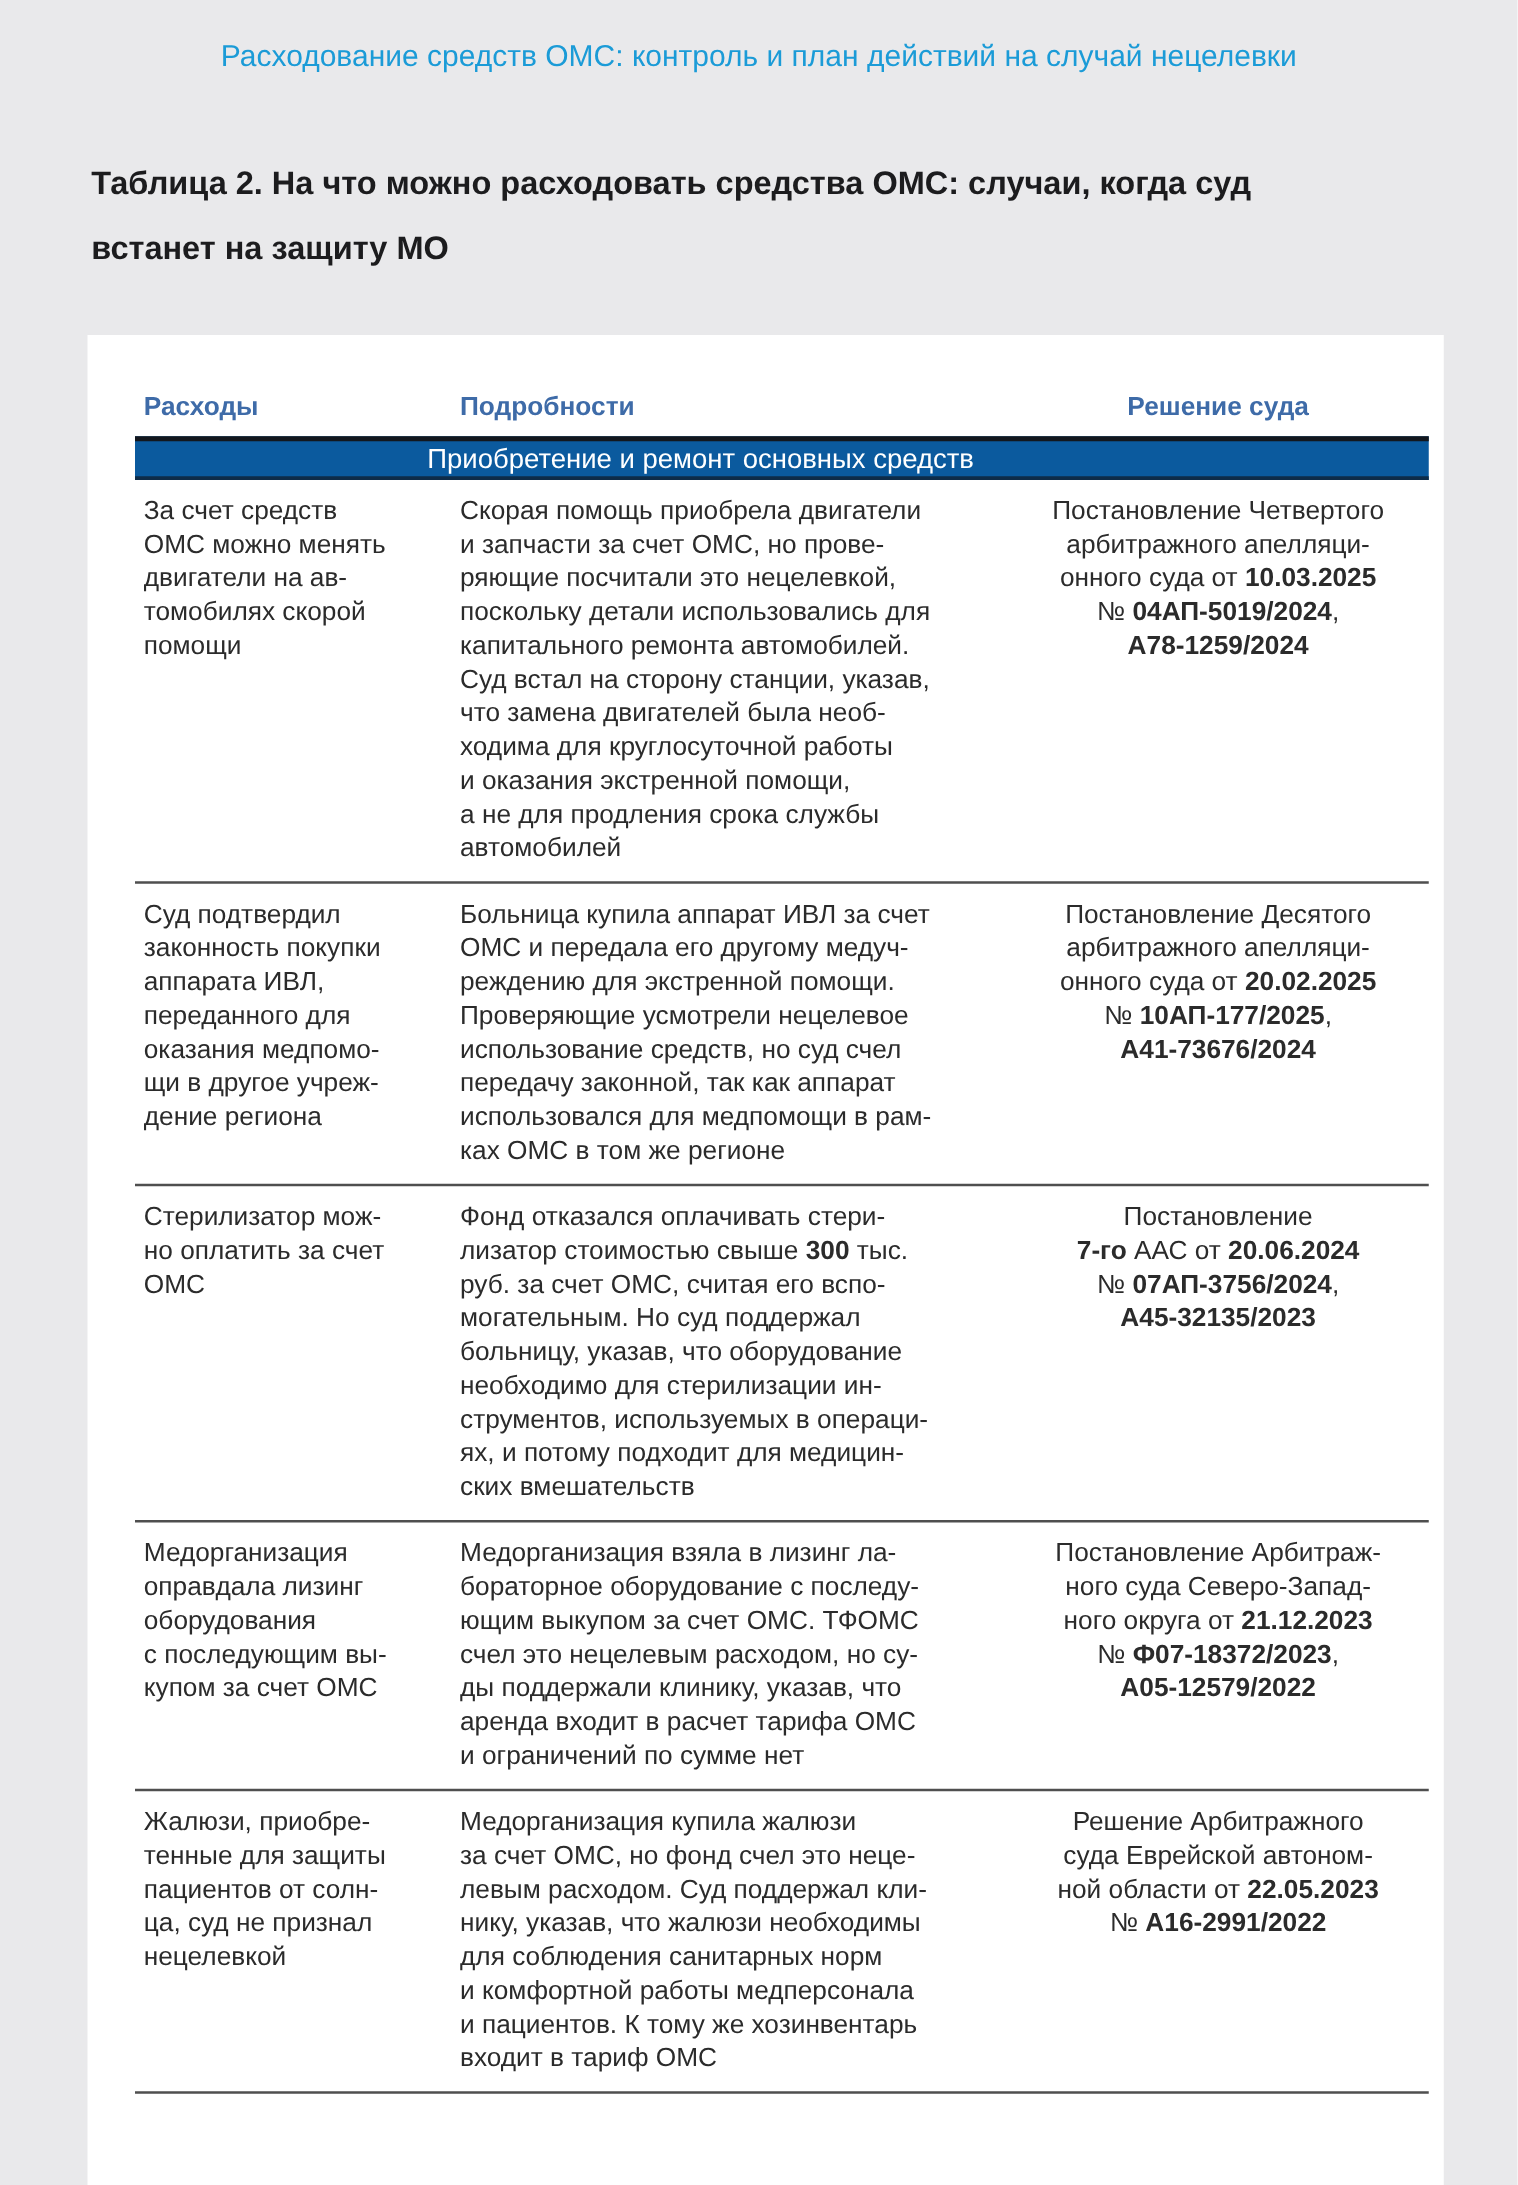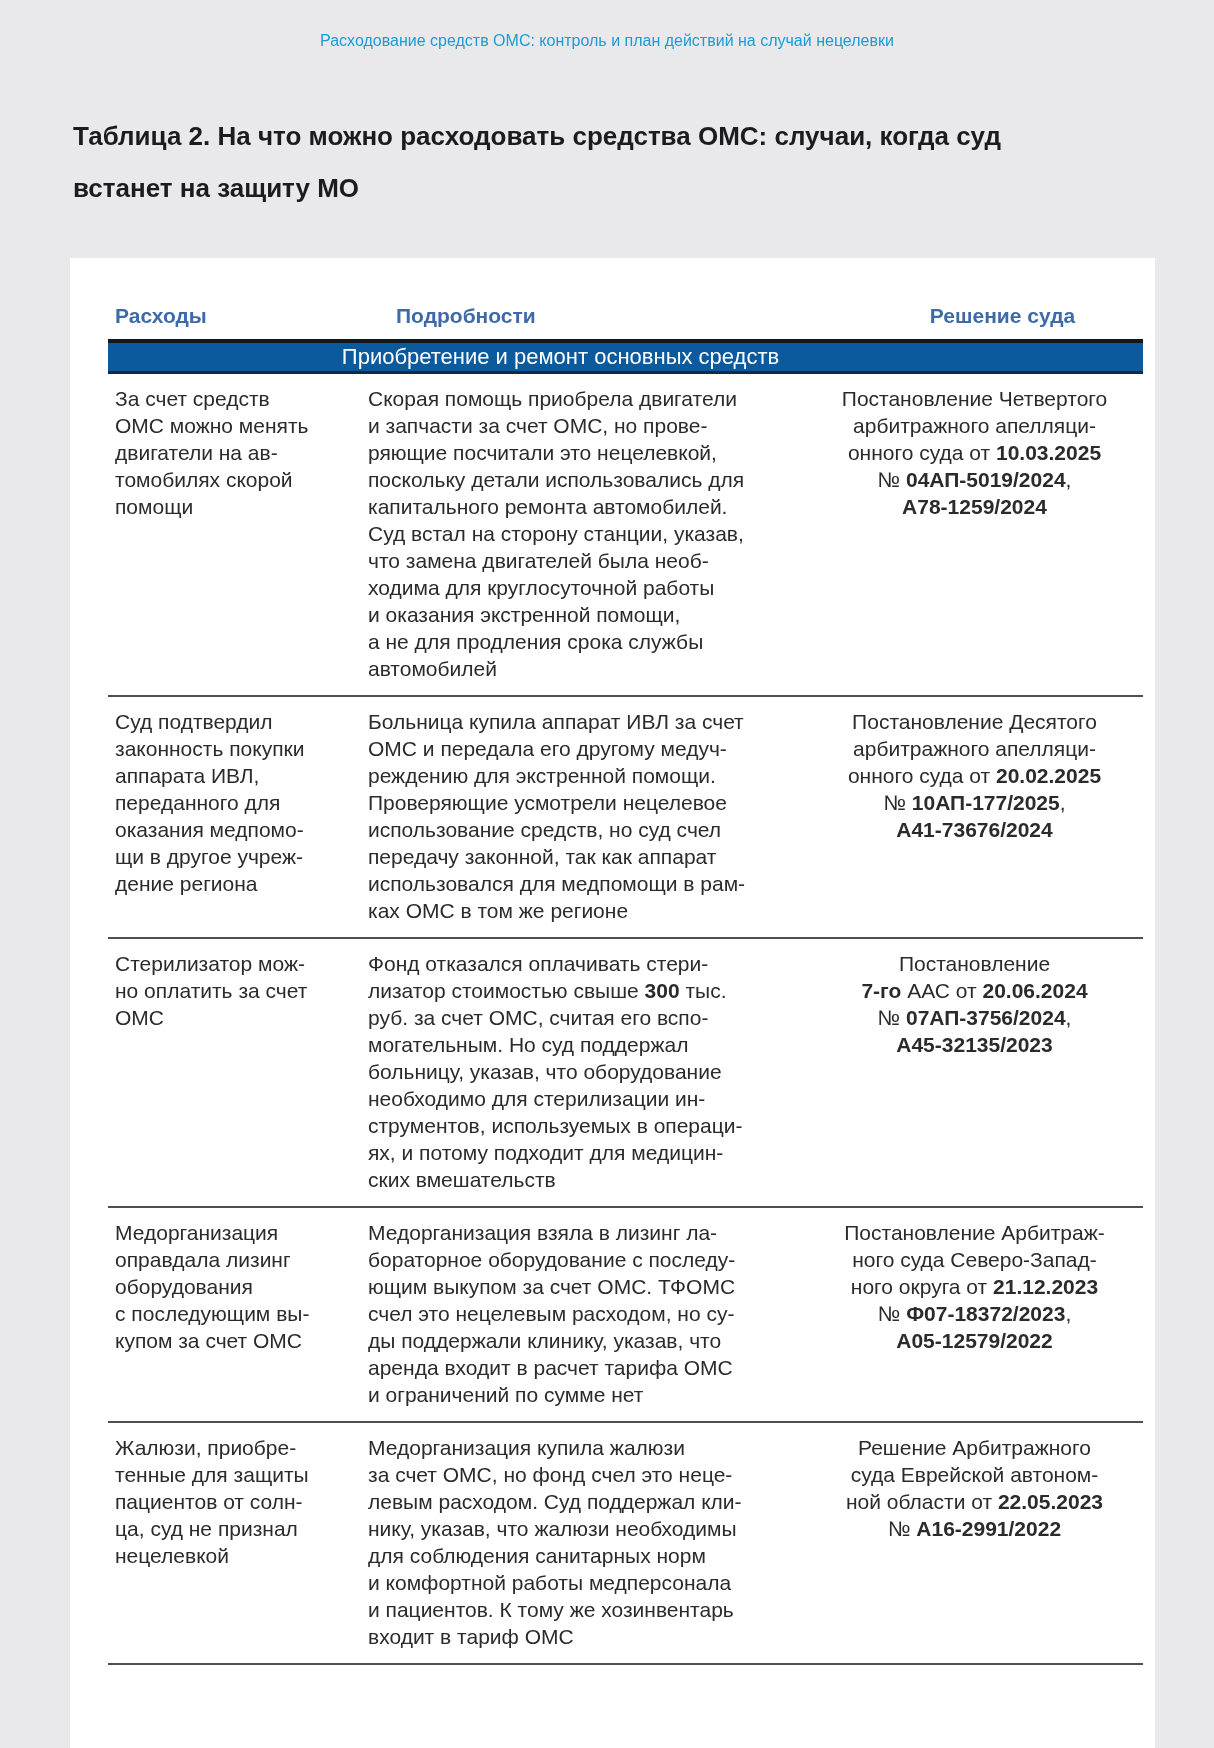--- a/index.html
+++ b/index.html
@@ -9,21 +9,21 @@
   body {
     width: 1214px;
     height: 1748px;
     overflow: hidden;
     background: #e9e9eb;
     font-family: "Liberation Sans", "DejaVu Sans", sans-serif;
   }
   .page-header {
     padding-top: 32px;
     text-align: center;
-    font-size: 16px;
+    font-size: 24px;
     font-weight: 500;
     color: #1b9bd7;
   }
   .table-caption {
     margin: 60px 0 0 73px;
     width: 950px;
     font-size: 26px;
     font-weight: 700;
     line-height: 52px;
     color: #1c1c1e;
@@ -36,21 +36,20 @@
     background: #ffffff;
     box-sizing: border-box;
     padding: 46px 12px 40px 38px;
   }
   .thead {
     display: flex;
     font-size: 21px;
     font-weight: 700;
     color: #3e6ba8;
     padding-bottom: 11px;
-    gap: 28px;
   }
   .section-banner {
     background: #0b5a9e;
     border-top: 4px solid #13171d;
     border-bottom: 3px solid #0e2c49;
     color: #ffffff;
     font-weight: 400;
     font-size: 22px;
     line-height: 28px;
     text-align: center;

